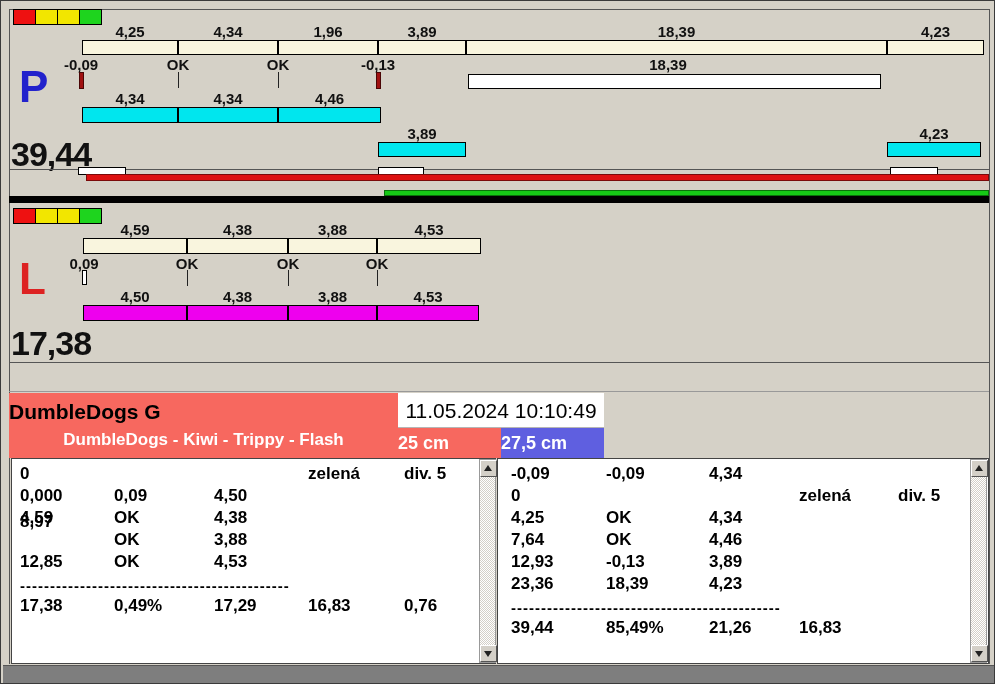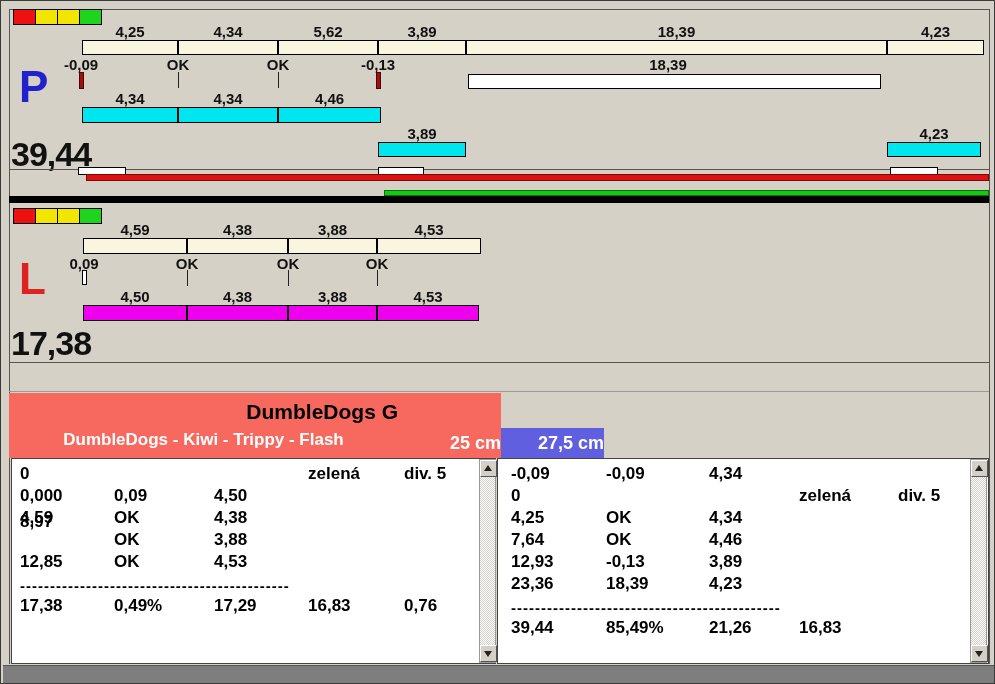--- a/index.html
+++ b/index.html
@@ -14,25 +14,25 @@
   .big-total{position:absolute;left:10px;font-weight:bold;font-size:34px;line-height:1;color:#111;
              letter-spacing:-1px;}
   #p-total{top:136px;} #l-total{top:325px;}
   .traffic{position:absolute;left:12px;display:flex;border:1px solid #000;}
   .traffic div{width:21px;height:14px;border-right:1px solid #000;}
   .traffic div:last-child{border-right:none;}
   #p-traffic{top:8px;} #l-traffic{top:207px;}
   .team-hdr{position:absolute;top:392px;height:65px;}
   #hdr-left{left:8px;width:492px;}
   #hdr-right{left:500px;width:488px;}
-  .team-name{position:absolute;top:7px;font-size:21px;font-weight:bold;color:#000;text-align:right;}
+  .team-name{position:absolute;top:7px;font-size:21px;font-weight:bold;color:#000;text-align:left;}
   .team-dogs{position:absolute;top:37px;font-size:17px;font-weight:bold;color:#fff;text-align:center;}
   #hdr-left .team-name,#hdr-left .team-dogs{left:0;width:389px;}
   #hdr-right .team-name,#hdr-right .team-dogs{left:0;width:488px;}
-  .size-tag{position:absolute;top:427px;width:103px;height:30px;line-height:30px;text-align:right;
+  .size-tag{position:absolute;top:427px;width:103px;height:30px;line-height:30px;text-align:left;
             color:#fff;font-weight:bold;font-size:18px;}
   #size-left{left:397px;} #size-right{left:500px;}
   #ts-box{position:absolute;left:397px;top:392px;width:206px;height:34px;background:#fff;
           border-bottom:1px solid #b5b5b5;text-align:center;line-height:35px;font-size:21px;color:#000;}
   .table-box{position:absolute;top:457px;height:206px;background:#fff;border:1px solid #444;
              box-sizing:border-box;overflow:hidden;}
   #table-left{left:10px;width:485px;}
   #table-right{left:496px;width:492px;}
   .cell{position:absolute;font-weight:bold;font-size:17px;color:#000;white-space:nowrap;}
   .dashrow{position:absolute;font-weight:bold;font-size:15px;letter-spacing:1px;white-space:nowrap;
@@ -65,21 +65,21 @@
       <div style="background: rgb(30, 212, 30);"></div>
     </div>
   <div id="p-letter" class="big-letter" style="color: rgb(34, 34, 204);">P</div>
   <div id="p-total" class="big-total">39,44</div>
   <div id="p-bars" class="abs" style="left:0;top:0;width:995px;height:684px;pointer-events:none;">
       <div style="position: absolute; left: 81px; top: 39px; width: 94px; height: 13px; background: rgb(249, 245, 222); border: 1px solid rgb(0, 0, 0);"></div>
       <div class="bar-label" style="left: 81px; top: 22px; width: 96px;">4,25</div>
       <div style="position: absolute; left: 177px; top: 39px; width: 98px; height: 13px; background: rgb(249, 245, 222); border: 1px solid rgb(0, 0, 0);"></div>
       <div class="bar-label" style="left: 177px; top: 22px; width: 100px;">4,34</div>
       <div style="position: absolute; left: 277px; top: 39px; width: 98px; height: 13px; background: rgb(249, 245, 222); border: 1px solid rgb(0, 0, 0);"></div>
-      <div class="bar-label" style="left: 277px; top: 22px; width: 100px;">5,62</div>
+      <div class="bar-label" style="left: 277px; top: 22px; width: 100px;">1,96</div>
       <div style="position: absolute; left: 377px; top: 39px; width: 86px; height: 13px; background: rgb(249, 245, 222); border: 1px solid rgb(0, 0, 0);"></div>
       <div class="bar-label" style="left: 377px; top: 22px; width: 88px;">3,89</div>
       <div style="position: absolute; left: 465px; top: 39px; width: 419px; height: 13px; background: rgb(249, 245, 222); border: 1px solid rgb(0, 0, 0);"></div>
       <div class="bar-label" style="left: 465px; top: 22px; width: 421px;">18,39</div>
       <div style="position: absolute; left: 886px; top: 39px; width: 95px; height: 13px; background: rgb(249, 245, 222); border: 1px solid rgb(0, 0, 0);"></div>
       <div class="bar-label" style="left: 886px; top: 22px; width: 97px;">4,23</div>
       <div class="bar-label" style="left: 35px; top: 55px; width: 90px;">-0,09</div>
       <div style="position: absolute; left: 78px; top: 71px; width: 3px; height: 15px; background: rgb(160, 16, 16); border: 1px solid rgb(74, 5, 5);"></div>
       <div class="bar-label" style="left: 132px; top: 55px; width: 90px;">OK</div>
       <div style="position: absolute; left: 177px; top: 71px; width: 1px; height: 16px; background: rgb(34, 34, 34);"></div>
@@ -141,20 +141,21 @@
       <div class="bar-label" style="left: 287px; top: 287px; width: 89px;">3,88</div>
       <div style="position: absolute; left: 376px; top: 304px; width: 100px; height: 14px; background: rgb(238, 0, 238); border: 1px solid rgb(0, 0, 0);"></div>
       <div class="bar-label" style="left: 376px; top: 287px; width: 102px;">4,53</div>
       <div style="position: absolute; left: 8px; top: 361px; width: 980px; height: 1px; background: rgb(85, 85, 85);"></div>
     </div>
 
   <div id="hdr-left" class="team-hdr" style="background: rgb(247, 104, 95);">
     <div class="team-name">DumbleDogs G</div>
     <div class="team-dogs">DumbleDogs - Kiwi - Trippy - Flash</div>
   </div>
+  <div id="ts-box">11.05.2024 10:10:49</div>
   <div id="size-left" class="size-tag" style="background: rgb(247, 104, 95);">25 cm</div>
   <div id="size-right" class="size-tag" style="background: rgb(95, 95, 224);">27,5 cm</div>
 
   <div id="table-left" class="table-box">
       <div class="cell" style="left: 8px; top: 5px;">0</div>
       <div class="cell" style="left: 296px; top: 5px;">zelená</div>
       <div class="cell" style="left: 392px; top: 5px;">div. 5</div>
       <div class="cell" style="left: 8px; top: 27px;">0,000</div>
       <div class="cell" style="left: 102px; top: 27px;">0,09</div>
       <div class="cell" style="left: 202px; top: 27px;">4,50</div>

